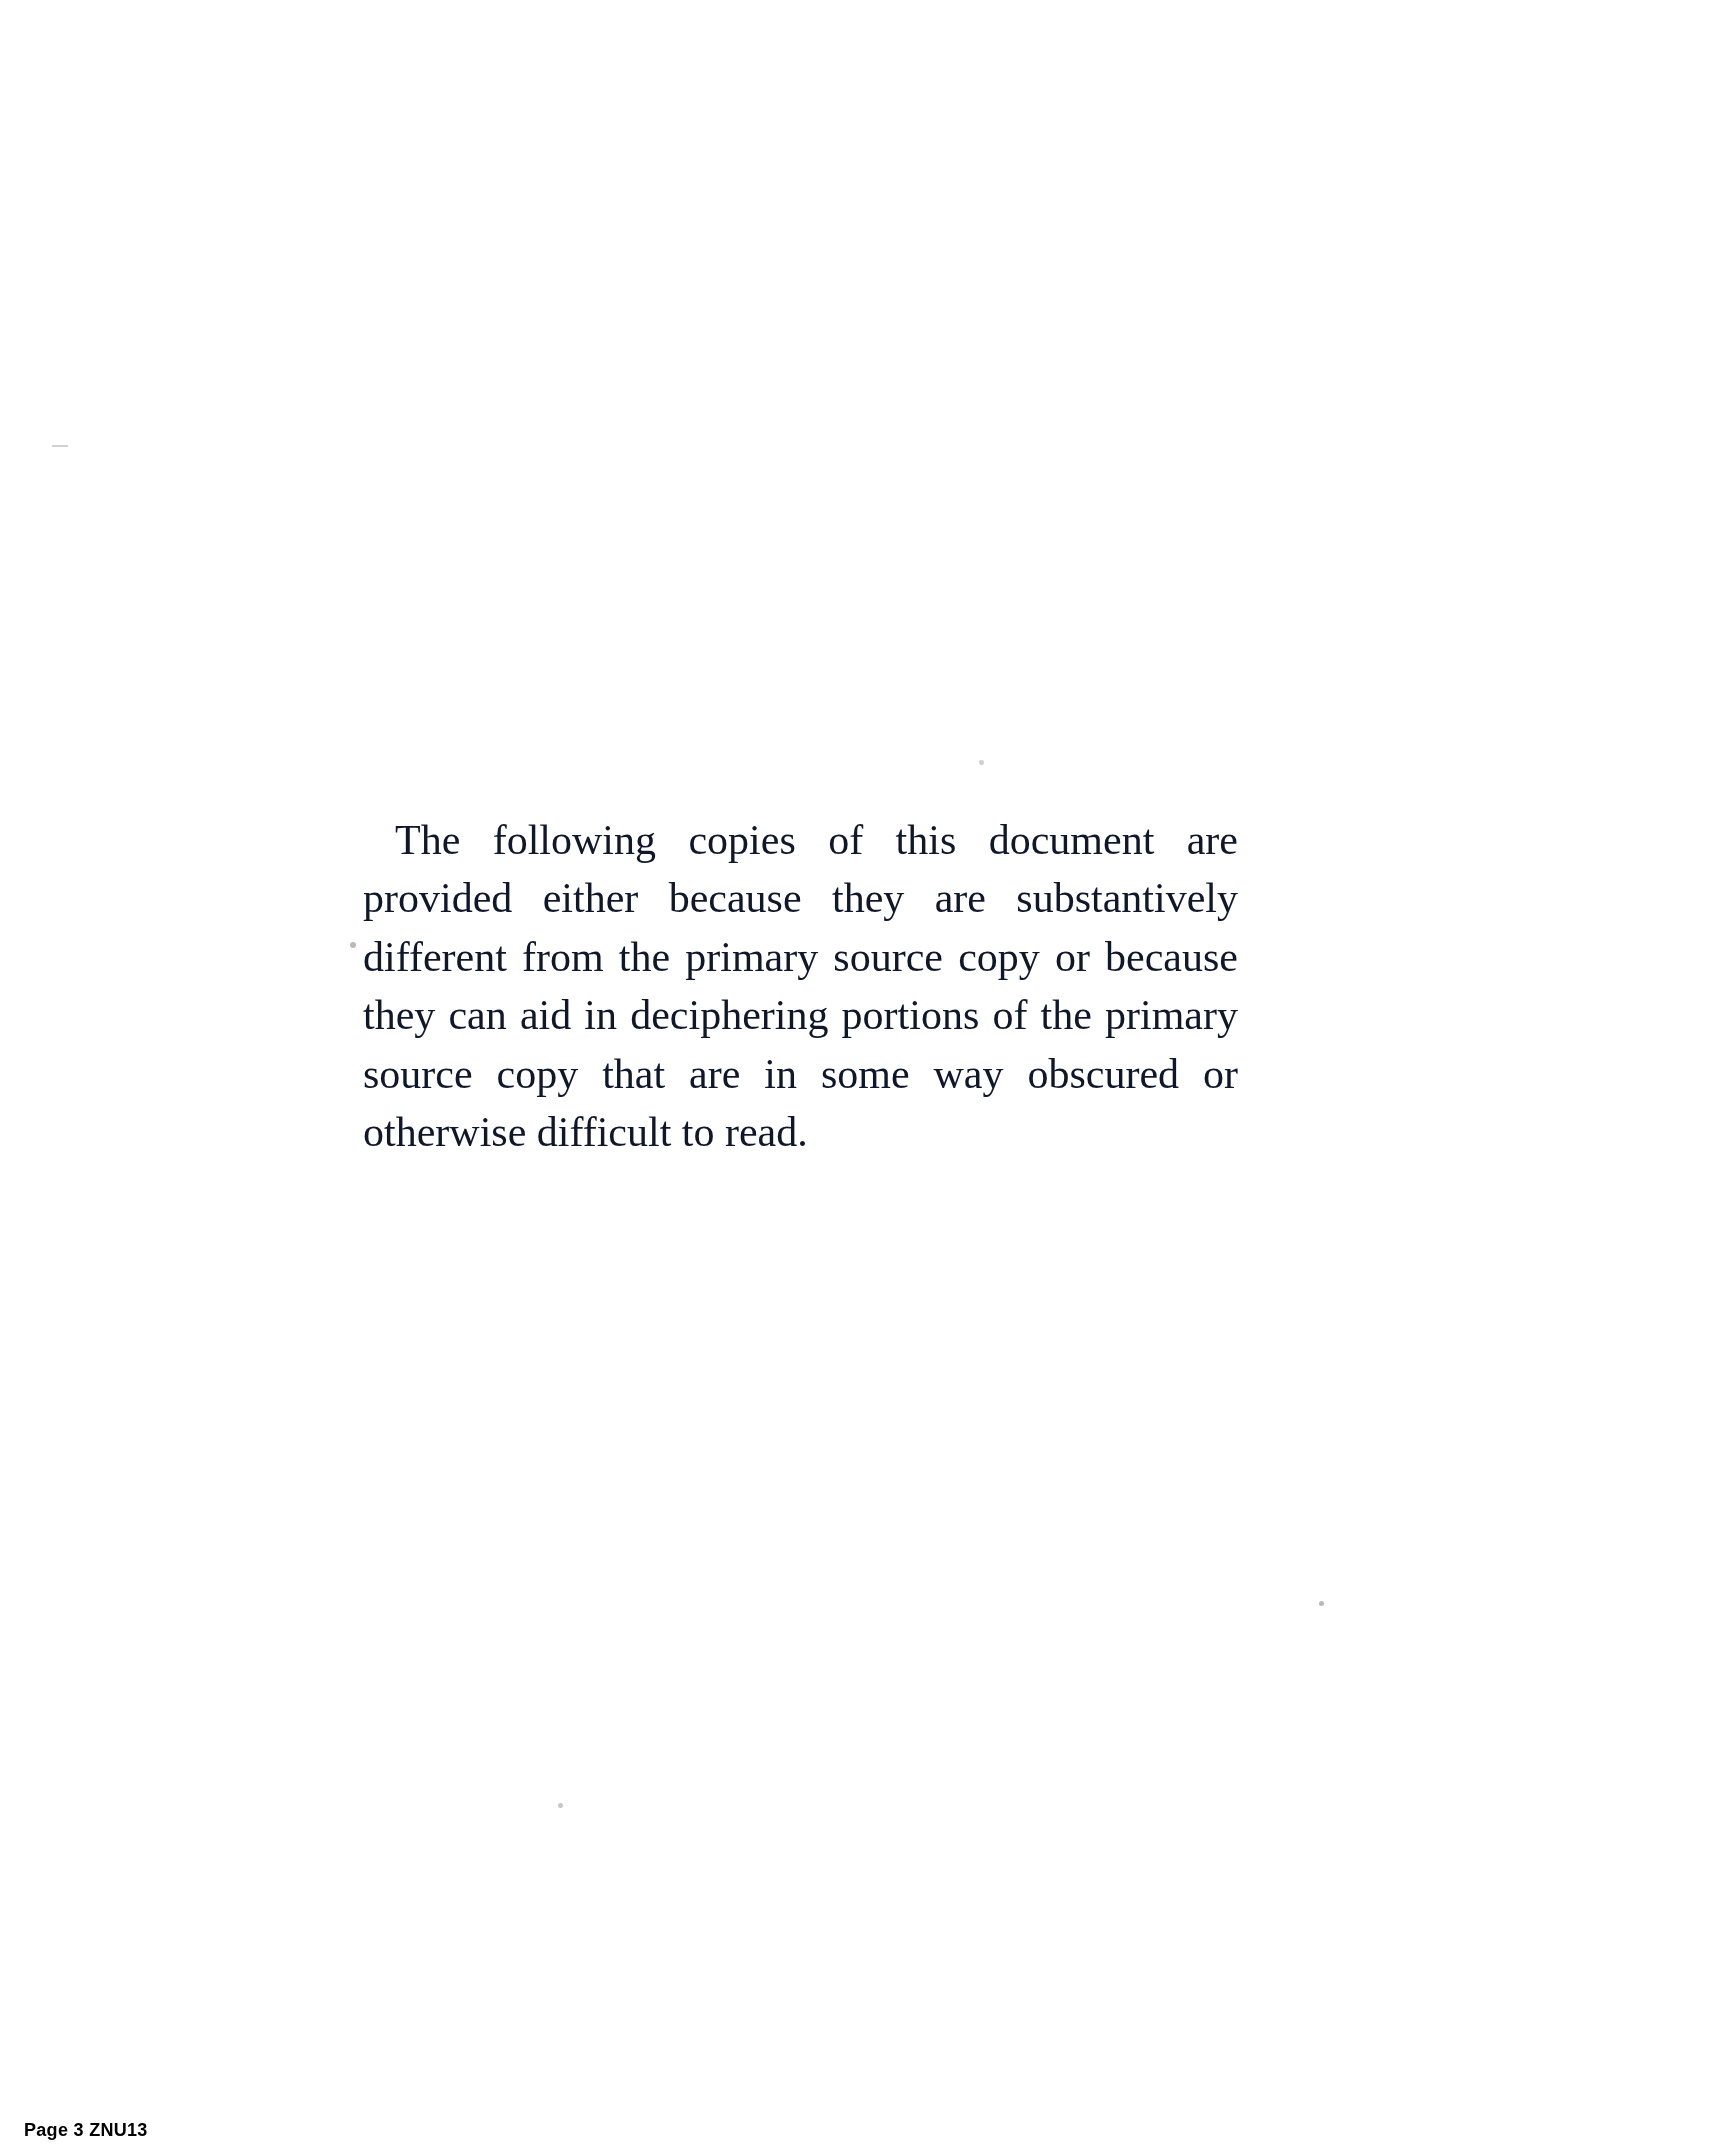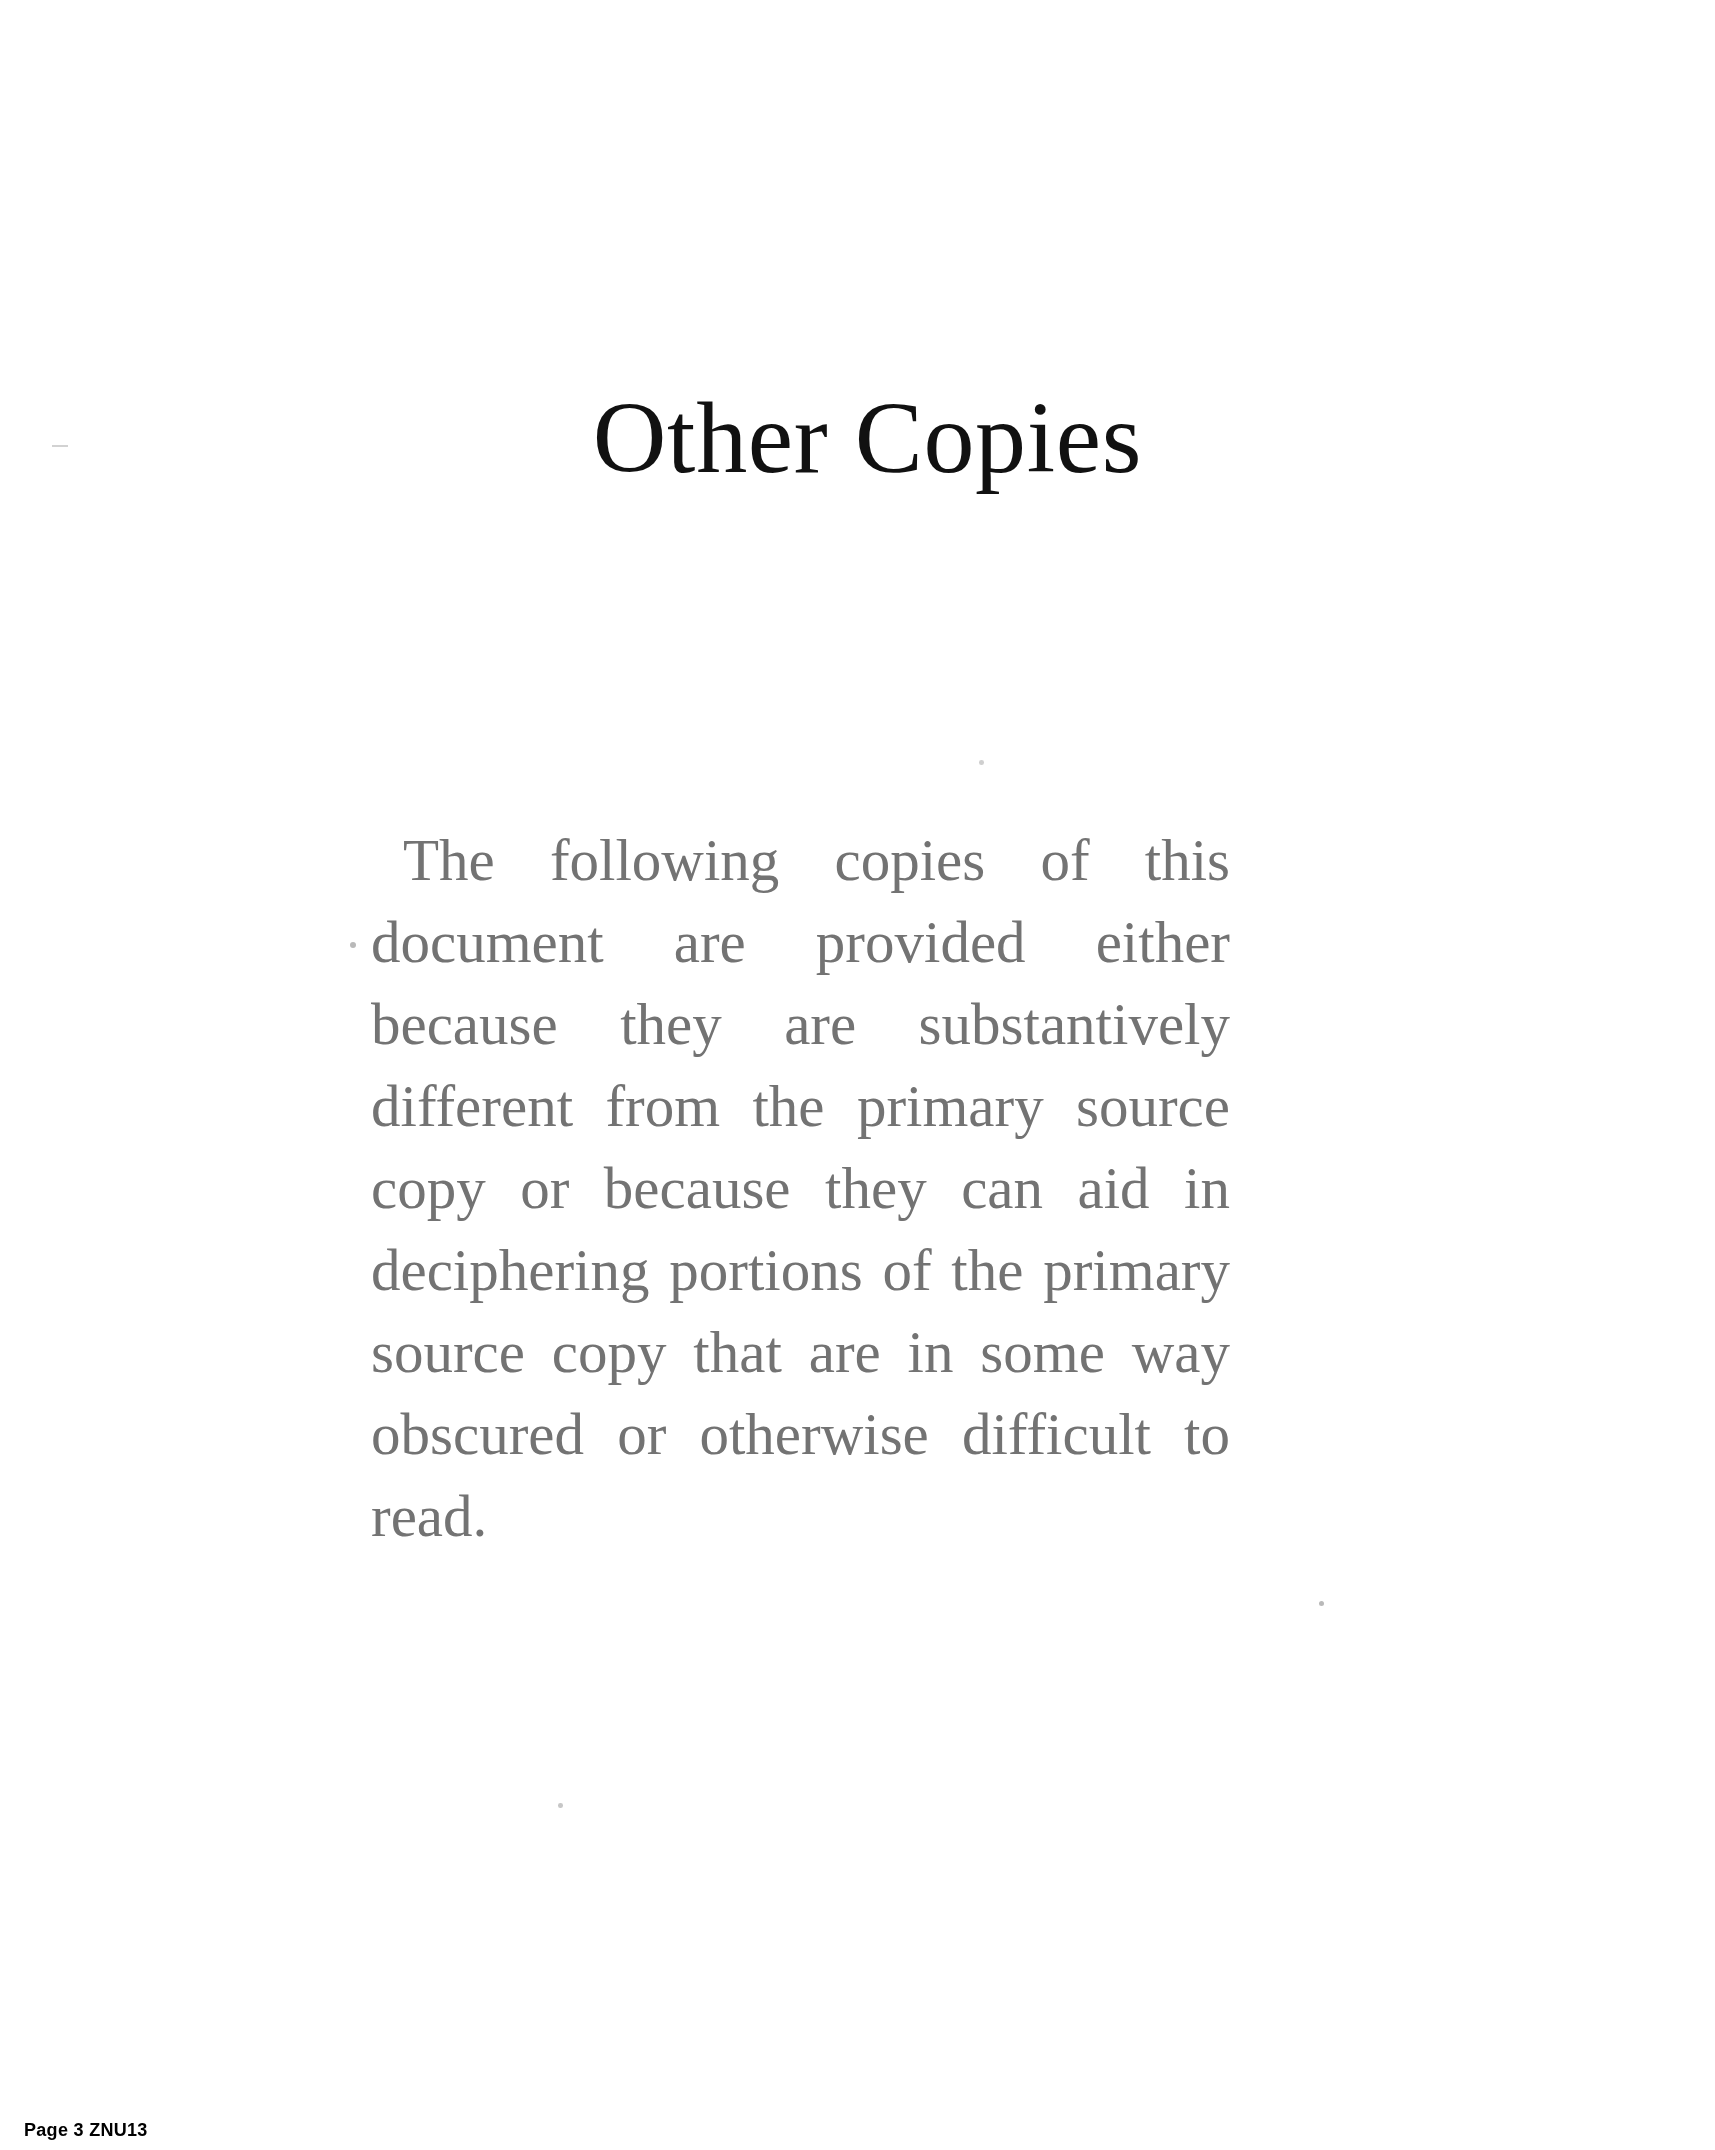--- a/index.html
+++ b/index.html
@@ -39,27 +39,27 @@
     box-sizing: border-box;
   }
   .body-block {
     position: absolute;
     left: 363px;
     top: 811px;
     width: 875px;
   }
   .body-para {
     font-family: "Liberation Serif", serif;
-    font-size: 59px;
+    font-size: 42px;
     line-height: 1.39;
     text-align: justify;
     text-justify: inter-word;
-    color: #737373;
+    color: #0f172a;
     text-indent: 32px;
-    margin: 8px;
+    margin: 0;
   }
   .footer {
     position: absolute;
     left: 24px;
     bottom: 10px;
     font-family: "Liberation Sans", sans-serif;
     font-size: 18px;
     font-weight: bold;
     color: #000000;
     letter-spacing: 0.3px;
@@ -87,21 +87,20 @@
 <body>
 
 <div class="page">
 
   <div class="edge-mark"></div>
   <div class="speck s1"></div>
   <div class="speck s2"></div>
   <div class="speck s3"></div>
   <div class="speck s4"></div>
 
-  <h1 class="doc-title">Other Copies</h1>
 
   <div class="body-block">
     <p class="body-para">The following copies of this document are provided either because they are substantively different from the primary source copy or because they can aid in deciphering portions of the primary source copy that are in some way obscured or otherwise difficult to read.</p>
   </div>
 
   <div class="footer">Page 3  ZNU13</div>
 
 </div>
 
 

